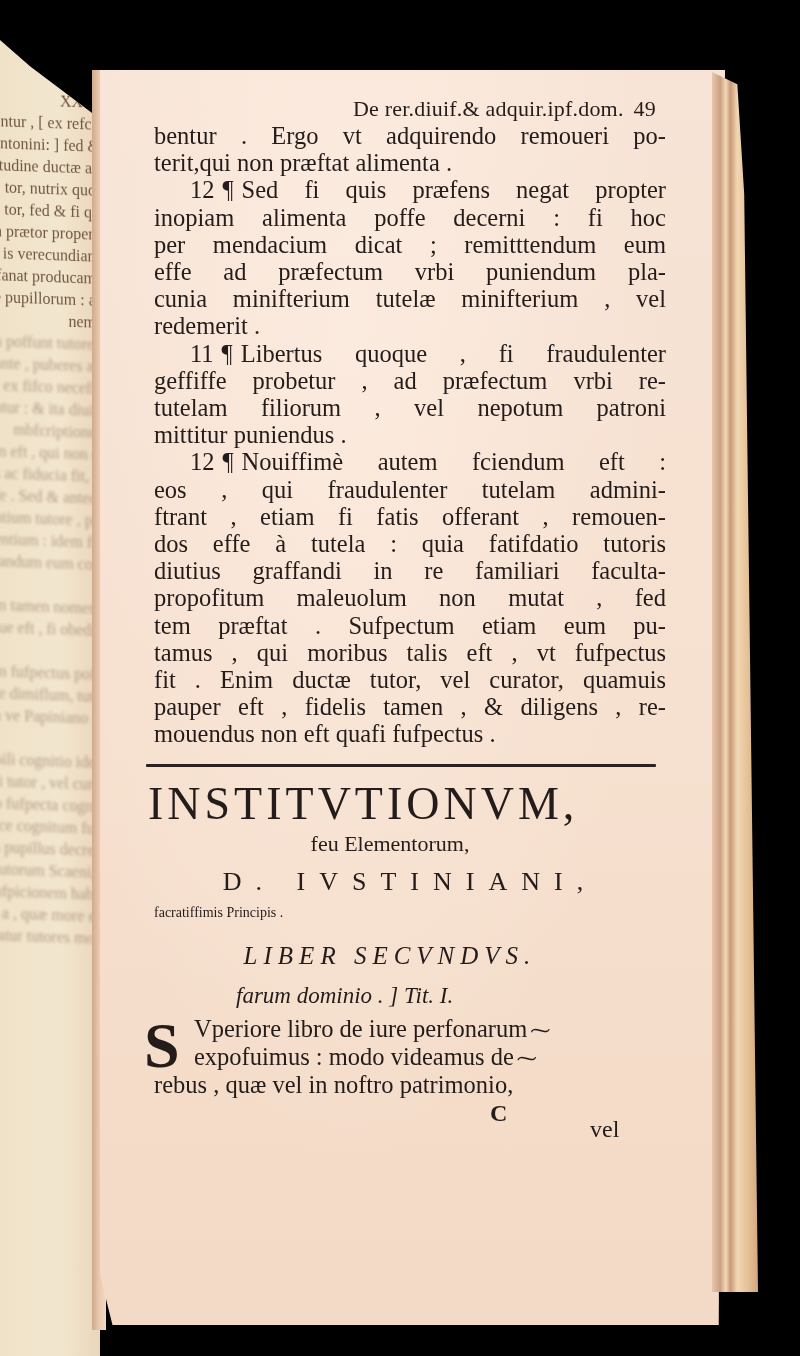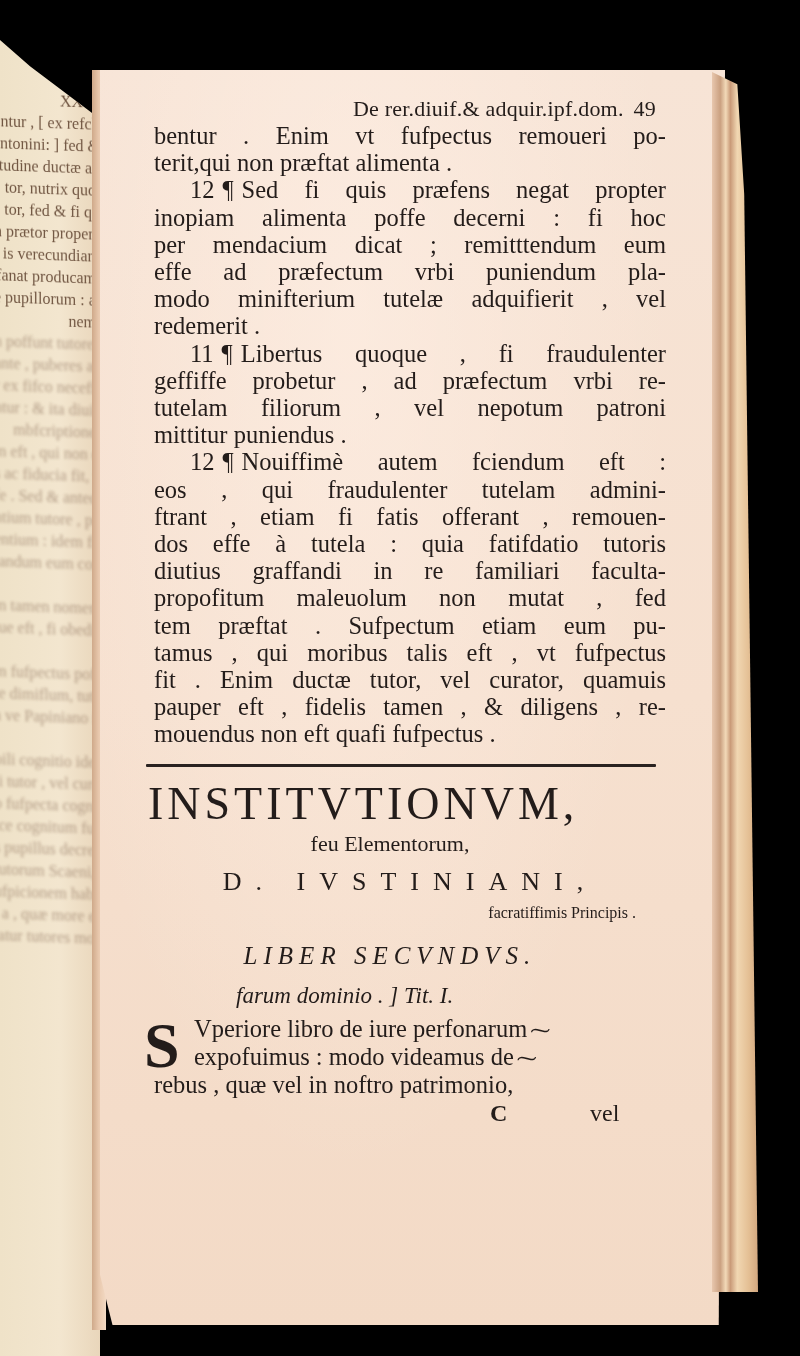--- a/index.html
+++ b/index.html
@@ -74,21 +74,21 @@
       text-align: left; margin-left: -6px; font-weight: normal;
     }
     .title-sub {
       font-size: 22px; line-height: 30px; text-align: center; margin-right: 40px;
     }
     .title-author {
       font-size: 26px; letter-spacing: 14px; line-height: 34px; text-align: center;
       margin-top: 6px;
     }
     .title-author2 {
-      font-size: 16px; line-height: 28px; text-align: right; margin-right: 30px;
+      font-size: 14px; line-height: 28px; text-align: left; margin-right: 30px;
     }
     .liber {
       font-style: italic; font-size: 25px; letter-spacing: 6px; line-height: 34px;
       text-align: center; margin-top: 12px; margin-right: 40px;
     }
     .tit {
       font-style: italic; font-size: 23px; line-height: 26px; margin-top: 10px;
     }
     .tit .line { display: block; white-space: nowrap; }
     .tit .line.second { padding-left: 82px; }
@@ -98,21 +98,21 @@
     .drop-cap {
       position: absolute; left: -10px; top: 4px;
       font-size: 64px; line-height: 54px; font-weight: bold;
     }
     .body-drop .line { display: block; white-space: nowrap; }
     .body-drop .line.dc { padding-left: 40px; }
     .catch {
       font-size: 24px; line-height: 30px; position: relative; height: 30px;
     }
     .catch .signature { position: absolute; left: 336px; top: 0; font-weight: bold; }
-    .catch .catchword { position: absolute; left: 436px; top: 0; }
+    .catch .catchword { position: absolute; left: 436px; top: 16px; }
     .flourish { color: #231c1a; font-size: 22px; margin-left: 2px; }
   </style>
 </head>
 <body>
 
 <div class="scene">
 
   <div class="left-page">
     <div class="lp-lines">
       <div>XXVI</div>
@@ -161,30 +161,30 @@
   <div class="right-page"></div>
   <div class="page-edge"></div>
 
   <div class="text-block">
 
     <div class="running-head">
       <span>De rer.diuif.&amp; adquir.ipf.dom.</span><span class="page-no">49</span>
     </div>
 
     <div class="para">
-      <span class="line">bentur . Enim vt fufpectus remoueri po-</span>
+      <span class="line">bentur . Ergo vt adquirendo remoueri po-</span>
       <span class="line last">terit,qui non præftat alimenta .</span>
     </div>
 
     <div class="para">
       <span class="line indent"><span class="num">12</span><span class="num">¶</span><span>Sed fi quis præfens negat propter</span></span>
       <span class="line">inopiam alimenta poffe decerni : fi hoc</span>
       <span class="line">per mendacium dicat ; remitttendum eum</span>
       <span class="line">effe ad præfectum vrbi puniendum pla-</span>
-      <span class="line">modo minifterium tutelæ adquifierit , vel</span>
+      <span class="line">cunia minifterium tutelæ minifterium , vel</span>
       <span class="line last">redemerit .</span>
     </div>
 
     <div class="para">
       <span class="line indent"><span class="num">11</span><span class="num">¶</span><span>Libertus quoque , fi fraudulenter</span></span>
       <span class="line">geffiffe probetur , ad præfectum vrbi re-</span>
       <span class="line">tutelam filiorum , vel nepotum patroni</span>
       <span class="line last">mittitur puniendus .</span>
     </div>
 

